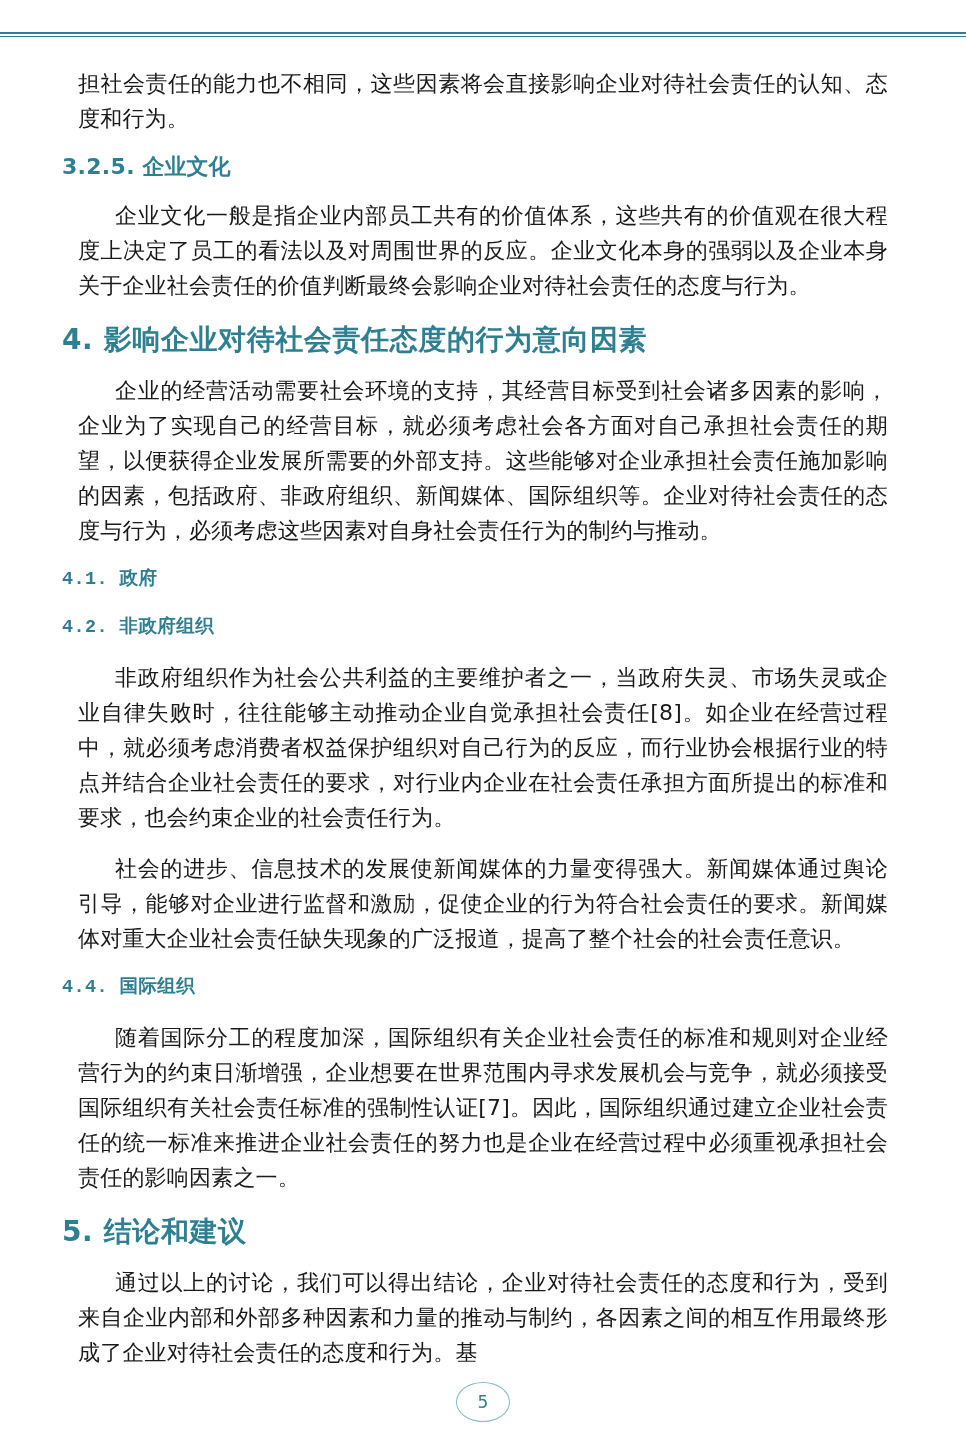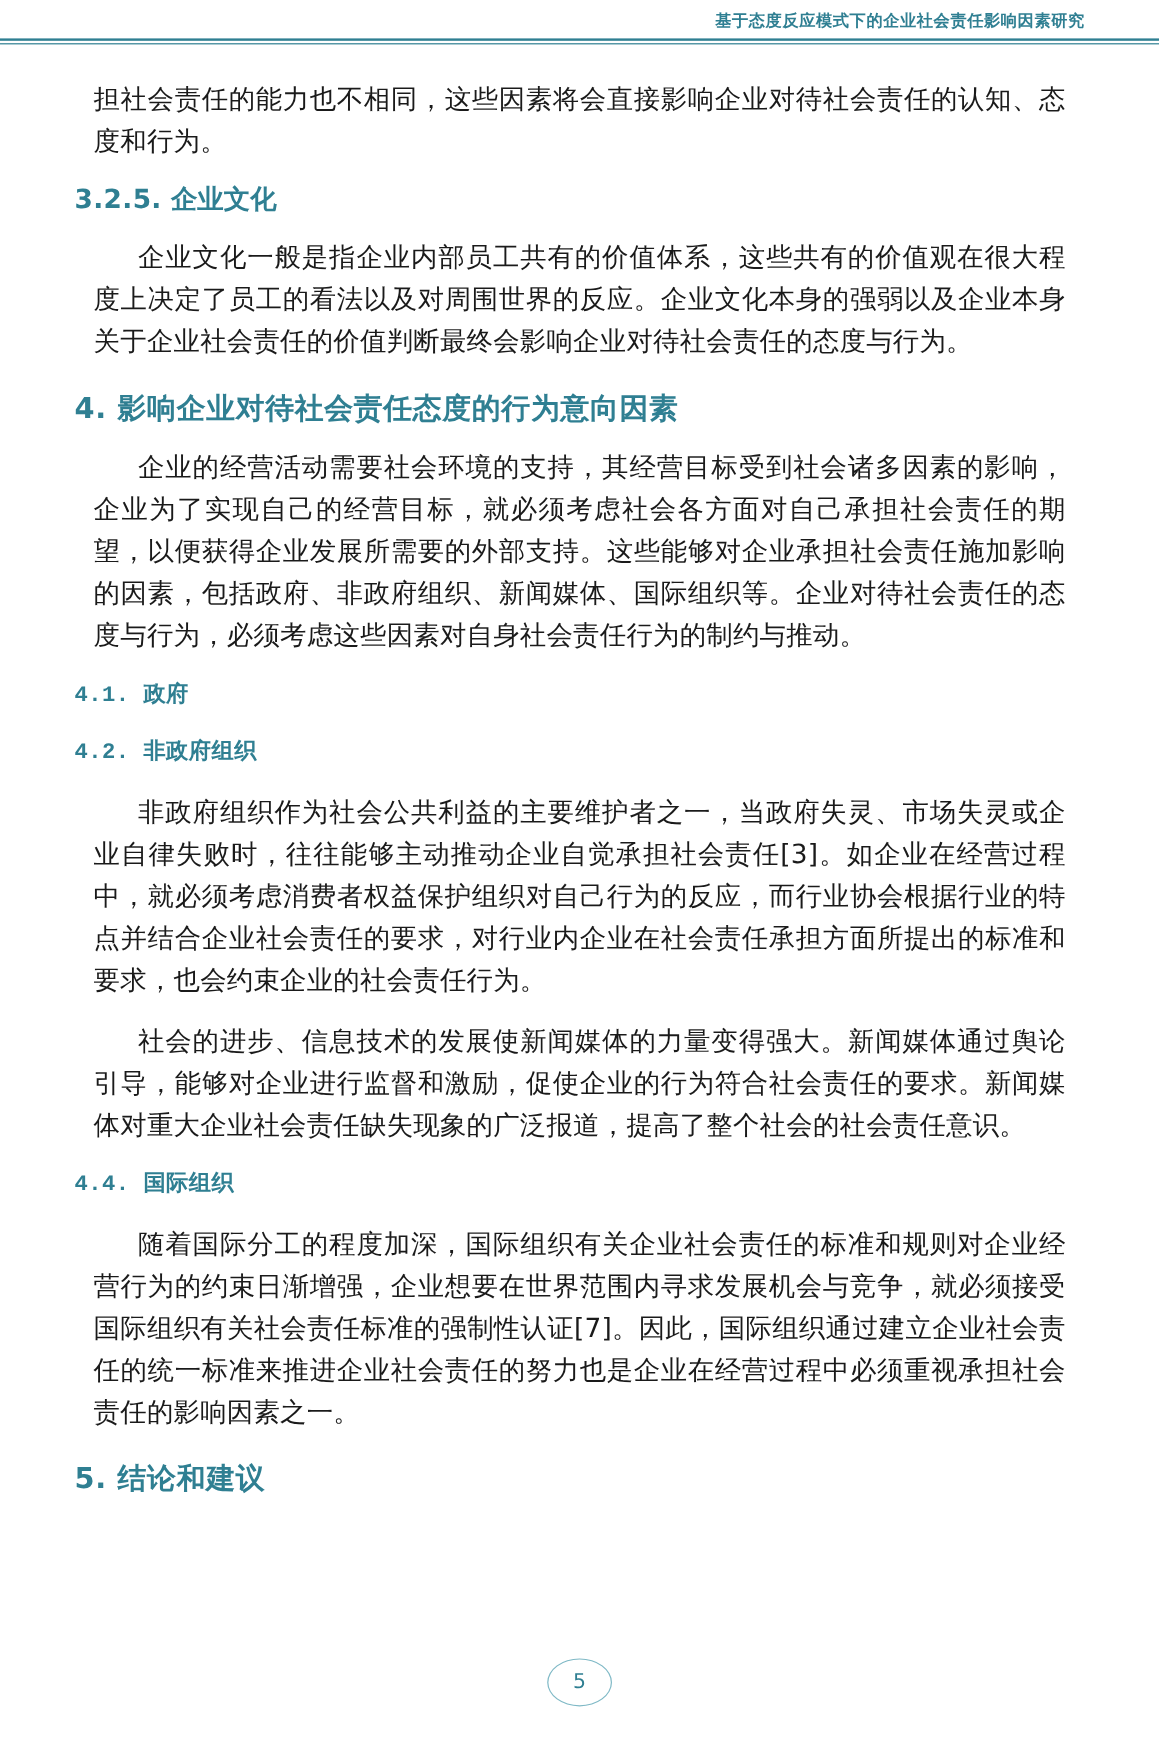--- a/index.html
+++ b/index.html
@@ -82,21 +82,21 @@
     line-height: 30px;
   }
   h3.h-sub .num {
     font-family: "DejaVu Sans", sans-serif;
     font-weight: bold;
     letter-spacing: 0.3px;
   }
   h2.h-main {
     margin: 20px 0 6px 0;
     font-family: "DejaVu Sans", sans-serif;
-    font-size: 24px;
+    font-size: 28px;
     font-weight: bold;
     color: #2f7f92;
     line-height: 34px;
     letter-spacing: 0.6px;
   }
   h3.h-l2 {
     margin: 16px 0 2px 0;
     font-family: Liberation Mono, monospace;
     font-size: 18.5px;
     font-weight: bold;
@@ -124,21 +124,20 @@
     font-size: 17px;
     background: #ffffff;
   }
 </style>
 </head>
 <body>
 
 <div class="page">
 
   <div class="header">
-    <div class="header-title">基于态度反应模式下的企业社会责任影响因素研究</div>
     <div class="header-rule"></div>
     <div class="header-rule2"></div>
   </div>
 
   <div class="content">
 
     <p class="para">担社会责任的能力也不相同，这些因素将会直接影响企业对待社会责任的认知、态度和行为。</p>
 
     <h3 class="h-sub">
       <span class="num">3.2.5.</span>
@@ -154,34 +153,35 @@
 
     <h3 class="h-l2">
       <span class="num">4.1.</span>
       <span>政府</span>
     </h3>
 
     <h3 class="h-l2">
       <span class="num">4.2.</span>
       <span>非政府组织</span>
     </h3>
-    <p class="para indent">非政府组织作为社会公共利益的主要维护者之一，当政府失灵、市场失灵或企业自律失败时，往往能够主动推动企业自觉承担社会责任[3]。如企业在经营过程中，就必须考虑消费者权益保护组织对自己行为的反应，而行业协会根据行业的特点并结合企业社会责任的要求，对行业内企业在社会责任承担方面所提出的标准和要求，也会约束企业的社会责任行为。</p>
+    <p class="para indent">非政府组织作为社会公共利益的主要维护者之一，当政府失灵、市场失灵或企业自律失败时，往往能够主动推动企业自觉承担社会责任[8]。如企业在经营过程中，就必须考虑消费者权益保护组织对自己行为的反应，而行业协会根据行业的特点并结合企业社会责任的要求，对行业内企业在社会责任承担方面所提出的标准和要求，也会约束企业的社会责任行为。</p>
 
     <p class="para indent">社会的进步、信息技术的发展使新闻媒体的力量变得强大。新闻媒体通过舆论引导，能够对企业进行监督和激励，促使企业的行为符合社会责任的要求。新闻媒体对重大企业社会责任缺失现象的广泛报道，提高了整个社会的社会责任意识。</p>
 
     <h3 class="h-l2">
       <span class="num">4.4.</span>
       <span>国际组织</span>
     </h3>
     <p class="para indent">随着国际分工的程度加深，国际组织有关企业社会责任的标准和规则对企业经营行为的约束日渐增强，企业想要在世界范围内寻求发展机会与竞争，就必须接受国际组织有关社会责任标准的强制性认证[7]。因此，国际组织通过建立企业社会责任的统一标准来推进企业社会责任的努力也是企业在经营过程中必须重视承担社会责任的影响因素之一。</p>
 
     <h2 class="h-main">
       <span class="num">5.</span>
       <span>结论和建议</span>
     </h2>
+    <p class="para indent">通过以上的讨论，我们可以得出结论，企业对待社会责任的态度和行为，受到来自企业内部和外部多种因素和力量的推动与制约，各因素之间的相互作用最终形成了企业对待社会责任的态度和行为。基</p>
 
   </div>
 
   <div class="footer">
     <span class="page-badge">5</span>
   </div>
 
 </div>
 
 </body></html>

